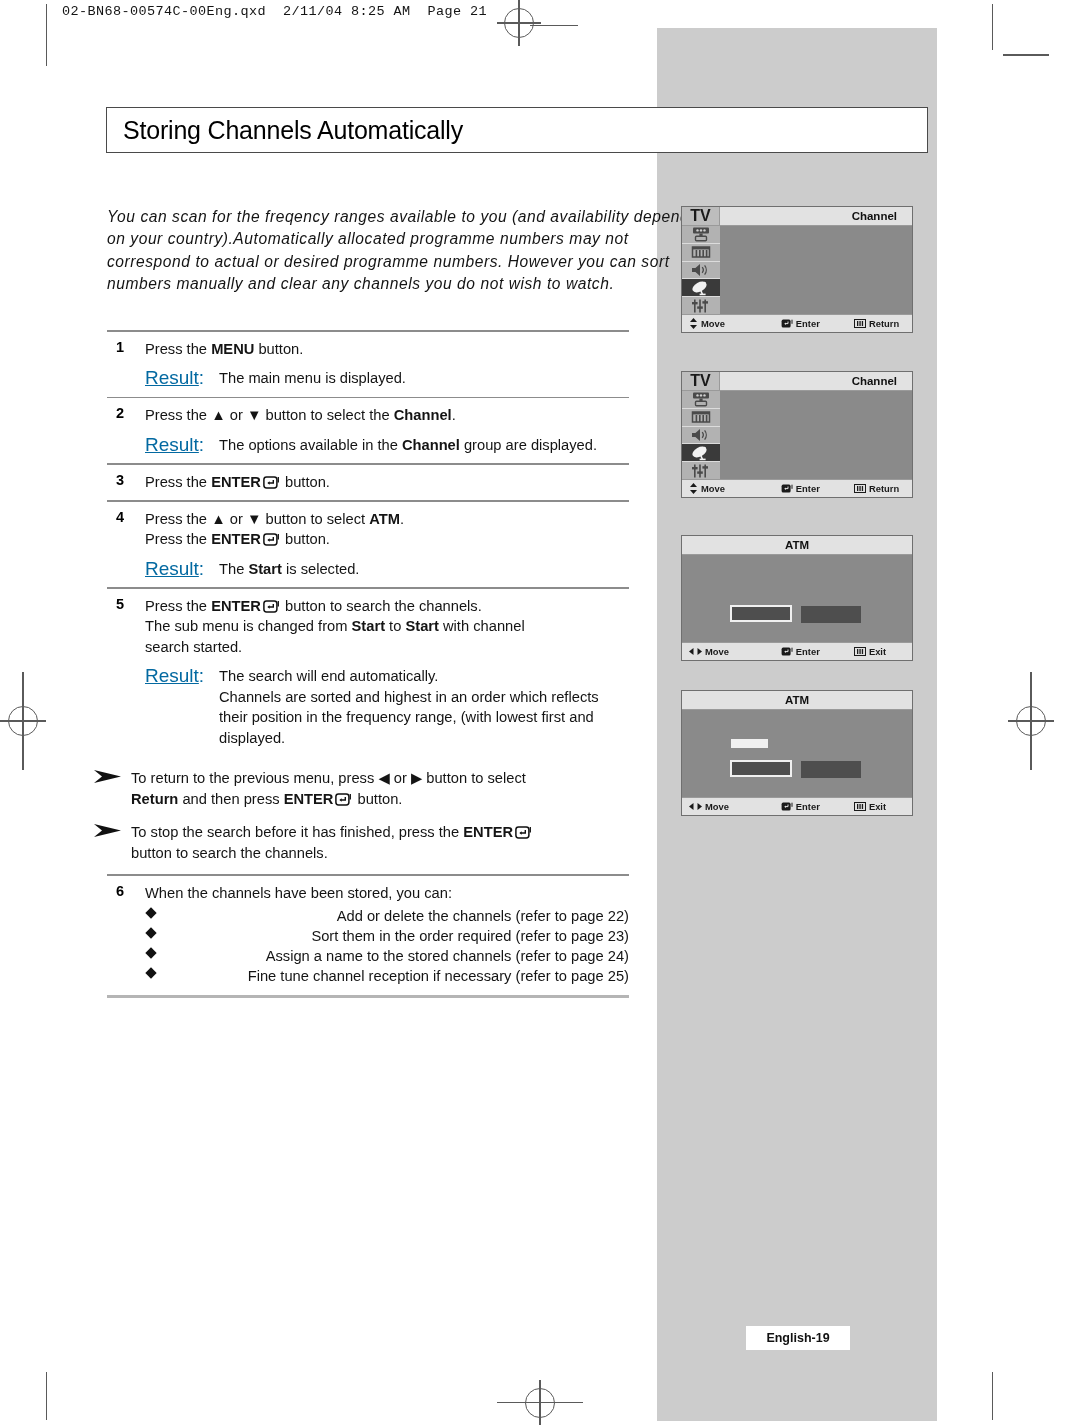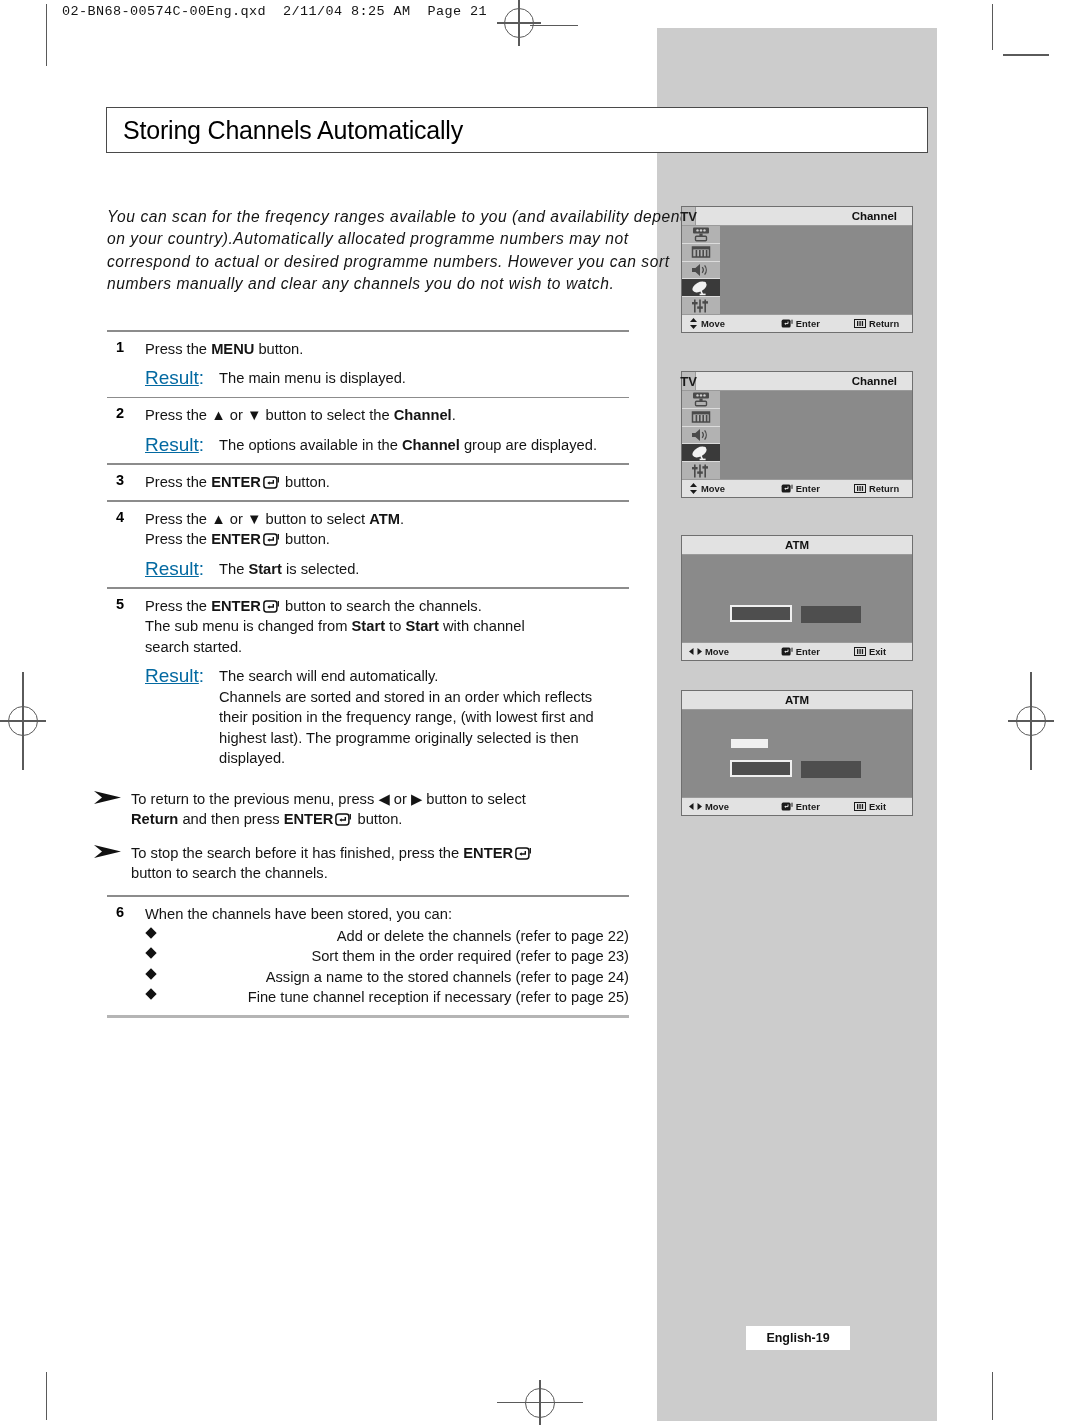--- a/index.html
+++ b/index.html
@@ -150,24 +150,24 @@
     font-size: 9px;
   }
   .osd-head {
     height: 19px;
     background: #e2e2e2;
     display: flex; align-items: center;
     border-bottom: 1px solid #9a9a9a;
     position: relative;
   }
   .osd-head .tv-tag {
-    width: 14px; height: 100%;
+    width: 38px; height: 100%;
     background: #bdbdbd;
     display: flex; align-items: center; justify-content: center;
-    font-weight: bold; font-size: 13px; color: #1a1a1a;
+    font-weight: bold; font-size: 16px; color: #1a1a1a;
     border-right: 1px solid #9a9a9a;
   }
   .osd-head .head-title {
     flex: 1; text-align: right; padding-right: 15px;
     font-weight: bold; font-size: 11.5px; color: #111;
   }
   .osd-head .head-title.center {
     text-align: center; padding-right: 0;
   }
 
@@ -333,23 +333,22 @@
               <path d="M10.3 4.0 L10.3 7.0 L5.6 7.0" fill="none" stroke="#111" stroke-width="1.4"></path>
               <path d="M6.6 5.2 L4.3 7.0 L6.6 8.8 Z" fill="#111"></path>
               <path d="M15.3 1.1 L15.3 6.6" stroke="#111" stroke-width="1.3" fill="none"></path>
             </svg> button to search the channels.</div>
         <div class="line">The sub menu is changed from <b>Start</b> to <b>Start</b> with channel</div>
         <div class="line">search started.</div>
         <div class="result-row">
           <div class="rlabel"><u>Result</u>:</div>
           <div class="rtext">
             <div class="line">The search will end automatically.</div>
-            <div class="line">Channels are sorted and stored in an order which reflects</div>
+            <div class="line">Channels are sorted and highest in an order which reflects</div>
             <div class="line">their position in the frequency range, (with lowest first and</div>
-            <div class="line">highest last). The programme originally selected is then</div>
             <div class="line">displayed.</div>
           </div>
         </div>
 
         <div class="note" style="margin-left:-62px; margin-top:16px;">
           <div class="arrow">
             <svg width="30" height="15" viewBox="0 0 30 15">
                 <path d="M1 1 L28 7.5 L1 14 L9 7.5 Z" fill="#111"></path>
               </svg>
           </div>

